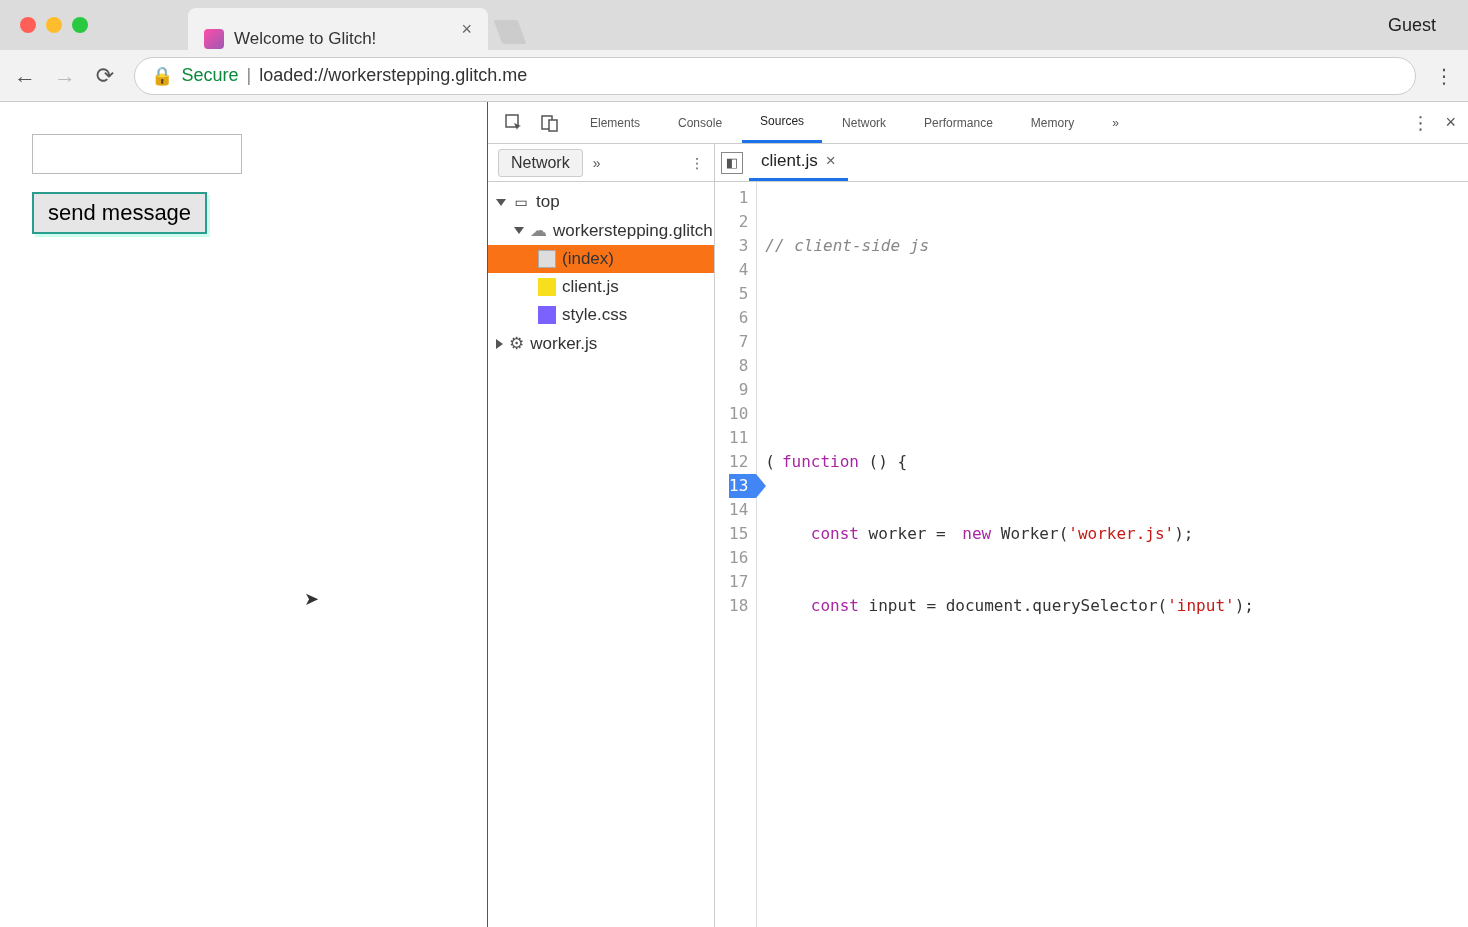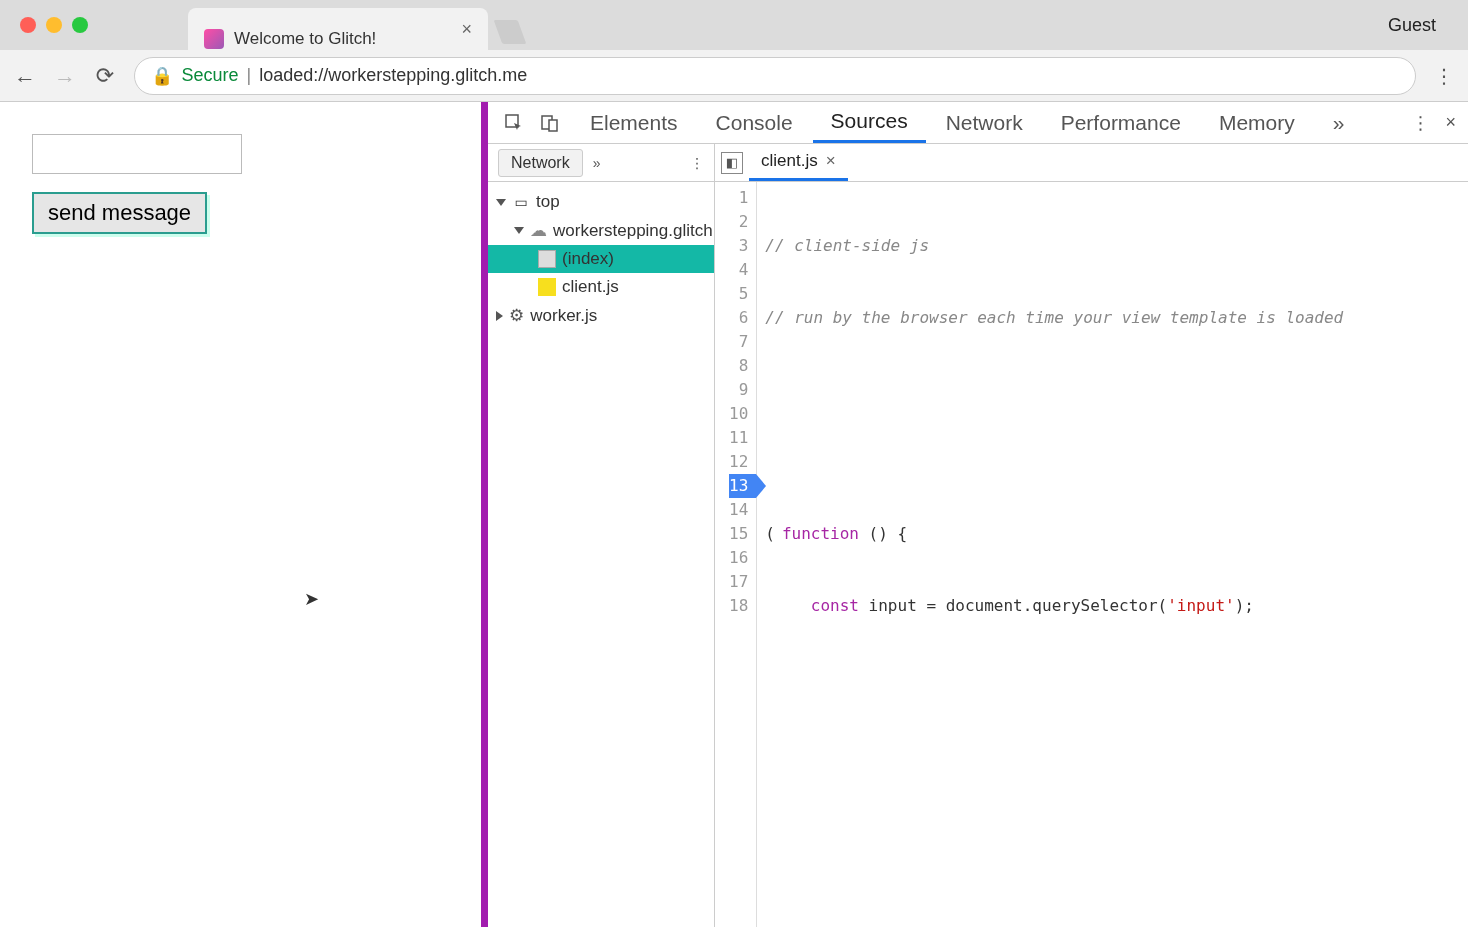--- a/index.html
+++ b/index.html
@@ -25,43 +25,43 @@
 .nav-ico.disabled { color: #bbb; }
 .omnibox { flex: 1; background: #fff; border: 1px solid #ccc; border-radius: 20px; height: 38px; display: flex; align-items: center; padding: 0 16px; font-size: 18px; gap: 8px; }
 .secure { color: #0a8a3a; font-weight: 500; display: flex; align-items: center; gap: 6px; }
 .lock-ico { color: #0a8a3a; }
 .url-sep { color: #888; }
 .url-text { color: #333; }
 .menu-dots { font-size: 20px; color: #555; }
 
 
 .main { display: flex; height: calc(927px - 102px); }
-.page-side { width: 488px; border-right: 7px solid #a21caf; padding: 32px; }
+.page-side { width: 488px; border-right: 1px solid #a21caf; padding: 32px; }
 .page-input { width: 210px; height: 40px; border: 1px solid #bbb; background: #fff; margin-bottom: 18px; font-size: 16px; padding: 0 8px; }
 .page-btn { background: #e6e6e6; border: 2px solid #2a9d8f; font-size: 22px; padding: 6px 14px; box-shadow: 3px 3px 0 #cfe; }
 .cursor { position: absolute; left: 304px; top: 588px; font-size: 18px; }
 
 
 .devtools { flex: 1; display: flex; flex-direction: column; background: #fff; }
 .dt-tabs { height: 42px; border-bottom: 1px solid #ccc; display: flex; align-items: center; padding: 0 12px; gap: 2px; }
 .dt-ico { width: 28px; height: 28px; display: flex; align-items: center; justify-content: center; color: #555; margin-right: 6px; }
-.dt-tab-item { padding: 0 18px; height: 100%; display: flex; align-items: center; font-size: 21px; color: #555; cursor: pointer; }
+.dt-tab-item { padding: 0 18px; height: 100%; display: flex; align-items: center; font-size: 12px; color: #555; cursor: pointer; }
 .dt-tab-item.active { color: #222; border-bottom: 3px solid #1a73e8; }
 .dt-more { margin-left: auto; display: flex; align-items: center; gap: 16px; font-size: 18px; color: #555; }
 
 .dt-body { flex: 1; display: flex; }
 .left-col { width: 227px; border-right: 1px solid #ccc; display: flex; flex-direction: column; }
 .subtabs { height: 38px; border-bottom: 1px solid #ccc; display: flex; align-items: center; padding: 0 10px; gap: 10px; }
 .subtab { padding: 4px 12px; font-size: 16px; background: #f2f2f2; border: 1px solid #ccc; border-radius: 3px; }
 .chev { color: #555; }
 .dots-v { margin-left: auto; color: #555; }
 
 .file-tree { flex: 1; padding: 6px 0; font-size: 17px; }
 .tree-row { display: flex; align-items: center; padding: 4px 8px; gap: 6px; cursor: pointer; }
-.tree-row.selected { background: #14b8a6; }
+.tree-row.selected { background: #f97316; }
 .tri { display: inline-block; width: 0; height: 0; border-style: solid; }
 .tri.down { border-width: 7px 5px 0 5px; border-color: #555 transparent transparent transparent; }
 .tri.right { border-width: 5px 0 5px 7px; border-color: transparent transparent transparent #555; }
 .ind1 { padding-left: 26px; }
 .ind2 { padding-left: 50px; }
 .ico-box { width: 18px; height: 18px; display: inline-flex; align-items: center; justify-content: center; font-size: 14px; }
 .ico-page { background: #ddd; border: 1px solid #aaa; }
 .ico-js { background: #f7df1e; }
 .ico-css { background: #7b61ff; }
 .ico-cloud { color: #888; }
@@ -172,20 +172,24 @@
               <span class="ico-cloud">☁</span>
               <span>workerstepping.glitch</span>
             </div>
           <div class="tree-row ind2 selected">
               <span class="ico-box ico-page"></span>
               <span>(index)</span>
             </div>
           <div class="tree-row ind2">
               <span class="ico-box ico-js"></span>
               <span>client.js</span>
+            </div>
+          <div class="tree-row ind2">
+              <span class="ico-box ico-css"></span>
+              <span>style.css</span>
             </div>
           <div class="tree-row">
               <span class="tri right"></span>
               <span class="ico-gears">⚙</span>
               <span>worker.js</span>
             </div>
         </div>
       </div>
 
       <div class="code-col">
@@ -212,24 +216,24 @@
               <div class="ln">12</div>
               <div class="ln bp">13</div>
               <div class="ln">14</div>
               <div class="ln">15</div>
               <div class="ln">16</div>
               <div class="ln">17</div>
               <div class="ln">18</div>
           </div>
           <div class="code-lines">
             <div class="cl"><span class="cmt">// client-side js</span></div>
-            <div class="cl"><span class="cmt">// run by the browser each time your view template is loaded</span></div>
             <div class="cl"><span></span></div>
             <div class="cl"><span></span></div>
             <div class="cl"><span>(</span><span class="kw">function</span><span> () {</span></div>
+            <div class="cl"><span>    </span><span class="kw">const</span><span> worker = </span><span class="kw">new</span><span> Worker(</span><span class="str">'worker.js'</span><span>);</span></div>
             <div class="cl"><span>    </span><span class="kw">const</span><span> input = document.querySelector(</span><span class="str">'input'</span><span>);</span></div>
             
             
             
             
             
             
             
             
           </div>

